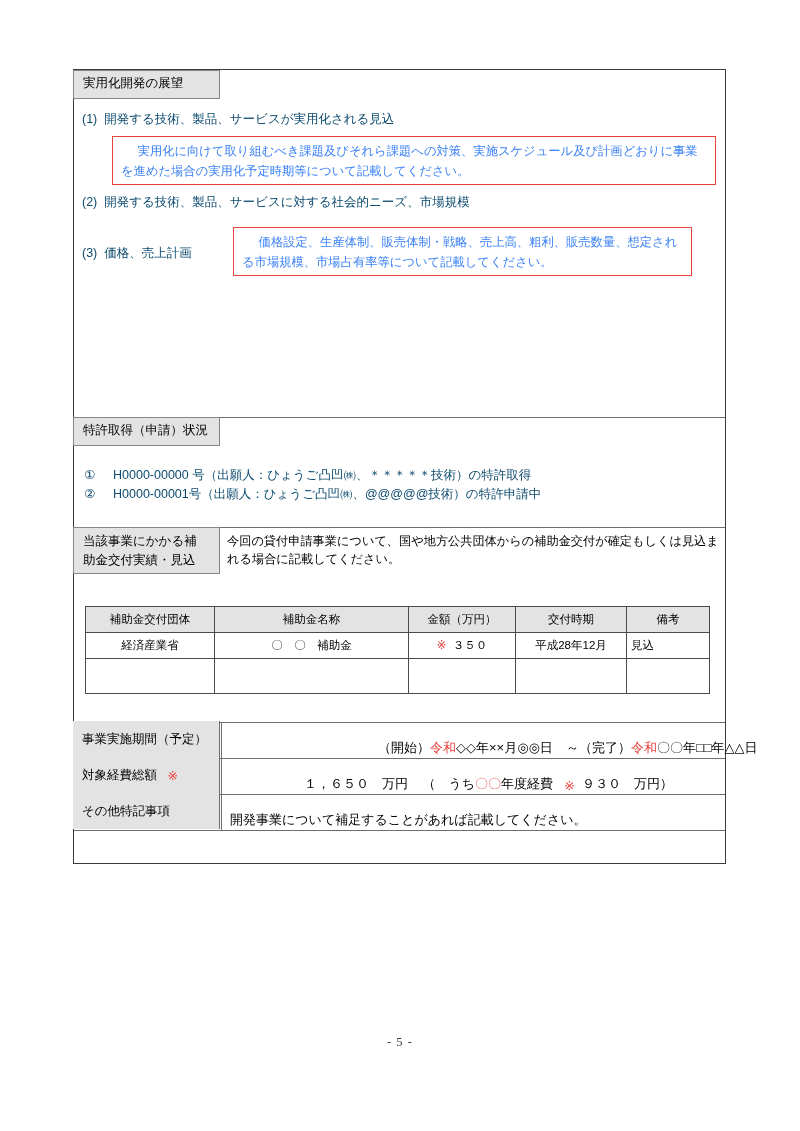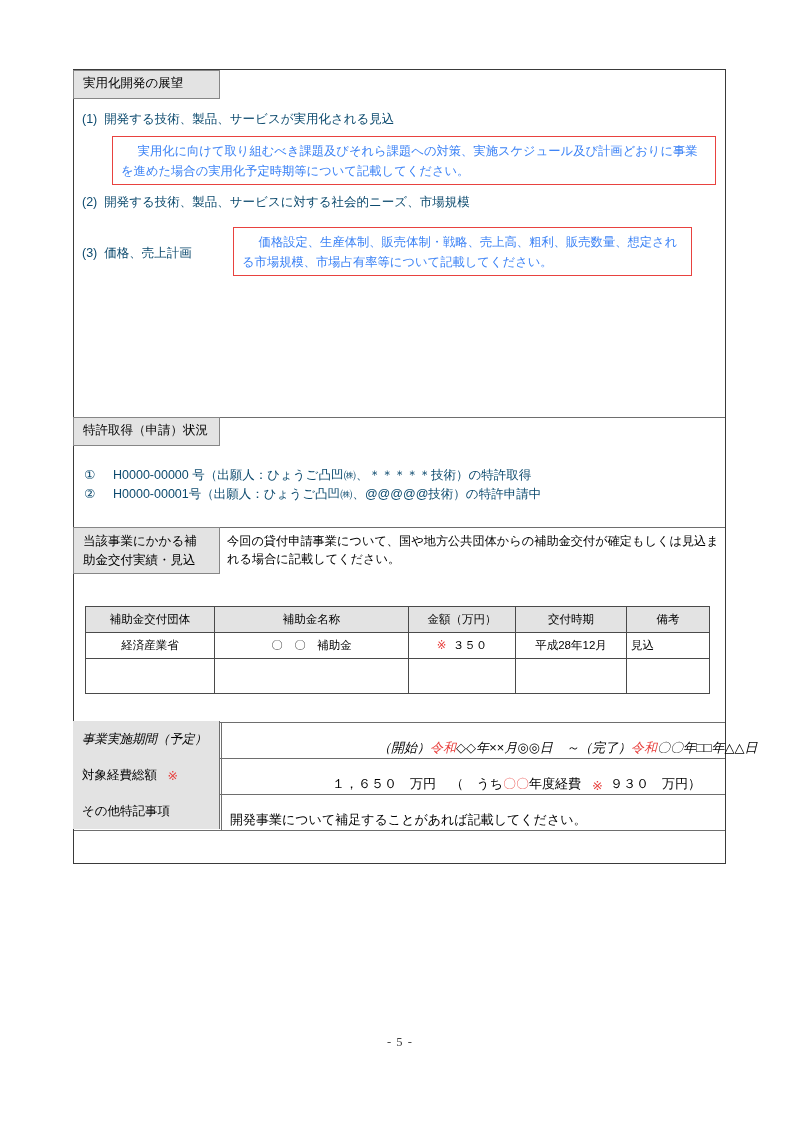--- a/index.html
+++ b/index.html
@@ -141,25 +141,25 @@
     flex: 1 1 auto;
     box-sizing: border-box;
     font-size: 13px;
     font-family: "Liberation Sans", "DejaVu Sans", sans-serif;
     display: flex;
     align-items: flex-end;
     padding-left: 10px;
     color: #000;
     white-space: pre;
   }
-  .row.r-period { height: 36px; font-style: italic; }
+  .row.r-period { height: 36px; }
   .row.r-total  { height: 36px; }
   .row.r-other  { height: 36px; }
   .row .val.center { justify-content: flex-start; padding-left: 158px; }
-  .row .val.center2 { justify-content: flex-start; padding-left: 112px; }
+  .row .val.center2 { justify-content: flex-start; padding-left: 84px; }
 
   
   .pageno {
     position: absolute;
     left: 0;
     top: 1027px;
     width: 800px;
     text-align: center;
     font-size: 12.5px;
     font-family: "Liberation Serif", "DejaVu Serif", serif;

